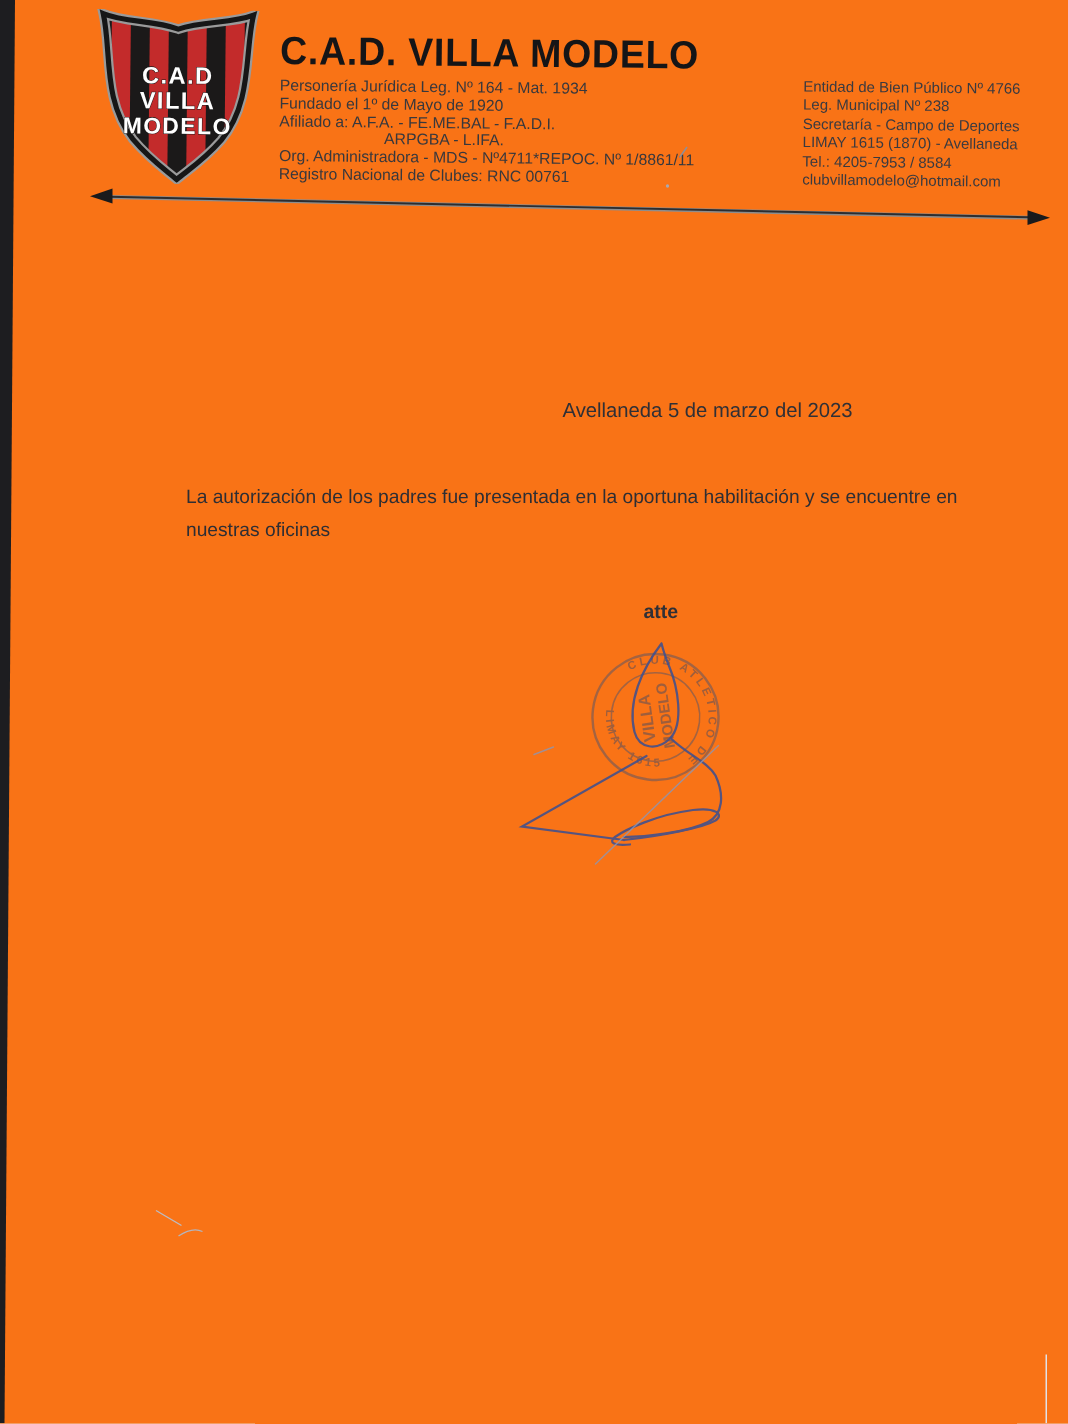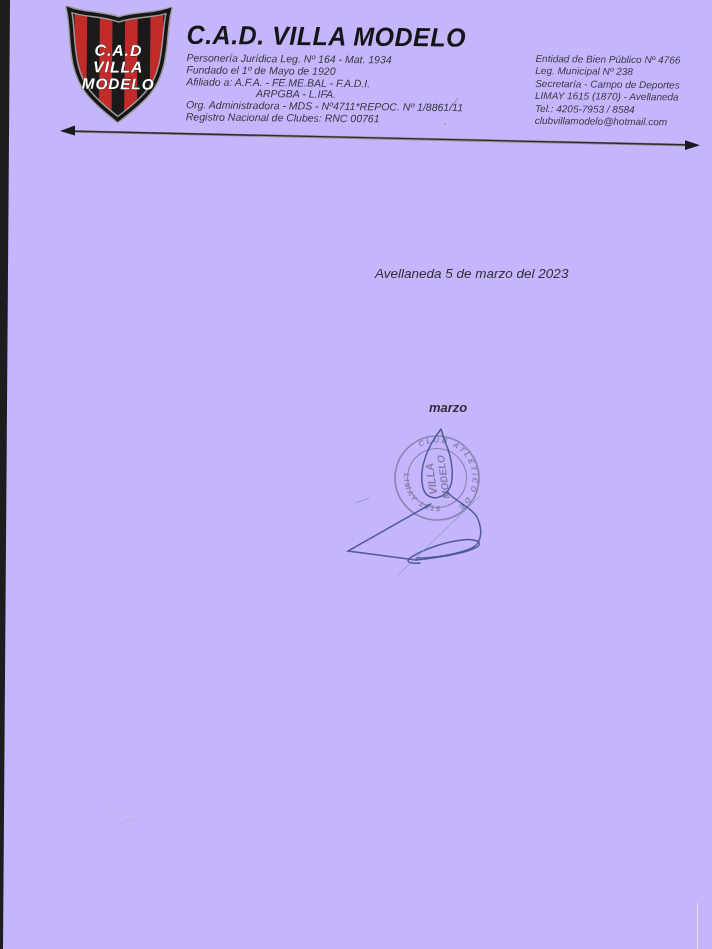--- a/index.html
+++ b/index.html
@@ -1,20 +1,20 @@
 <!DOCTYPE html>
 <html><head>
 <meta charset="utf-8">
 <style>
   * { margin:0; padding:0; box-sizing:border-box; }
   html,body { width:712px; height:949px; }
   body { font-family:"Liberation Sans", sans-serif; background:#e9e9ea; }
   .page {
     position:relative; width:712px; height:949px; overflow:hidden;
-    background:#c4b5fd; color:#2a2a2e;font-style:italic;
+    background:#f97316; color:#2a2a2e;
   }
   
   .scan-edge-left {
     position:absolute; left:0; top:0; width:11px; height:949px;
     background:#1d1d20;
     clip-path:polygon(0 0, 10px 0, 3px 100%, 0 100%);
   }
   .scan-line-br { position:absolute; left:697px; top:903px; width:1px; height:46px; background:#e2e2e7; }
 
   .header-block { position:absolute; left:60px; top:4px; width:650px; height:125px;
@@ -104,22 +104,26 @@
     <path d="M685 20.2 L700 25.2 L685 30 Z" fill="#1a1a1c"></path>
   </svg>
 
   <svg class="ink-specks-svg" width="24" height="34" viewBox="0 0 24 34">
     <path d="M13 10 L18 3" stroke="#8f8f9a" stroke-width="1" fill="none"></path>
     <circle cx="5" cy="29" r="1.1" fill="#a9a9b2"></circle>
   </svg>
 
   <div class="date-line">Avellaneda 5 de marzo del 2023</div>
 
+  <div class="body-par">
+    <div>La autorización de los padres fue presentada en la oportuna habilitación y se encuentre en</div>
+    <div>nuestras oficinas</div>
+  </div>
 
-  <div class="closing">marzo</div>
+  <div class="closing">atte</div>
 
   <svg class="stamp-svg" width="106" height="106" viewBox="-53 -53 106 106">
     <g opacity="0.52" transform="rotate(52)">
       <circle r="42" fill="none" stroke="#55556a" stroke-width="1.6"></circle>
       <circle r="29.5" fill="none" stroke="#55556a" stroke-width="1"></circle>
       <defs>
         <path id="stArcTop" d="M -35.5 0 A 35.5 35.5 0 1 1 35.5 0"></path>
         <path id="stArcBot" d="M -33 0 A 33 33 0 0 0 33 0"></path>
       </defs>
       <text font-size="7.6" letter-spacing="2.2" fill="#4c4c60" font-weight="bold">

